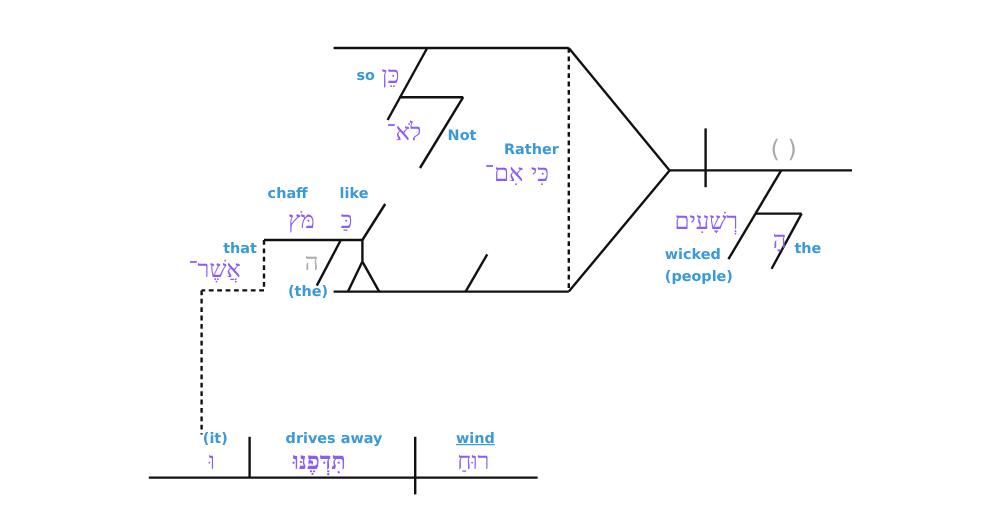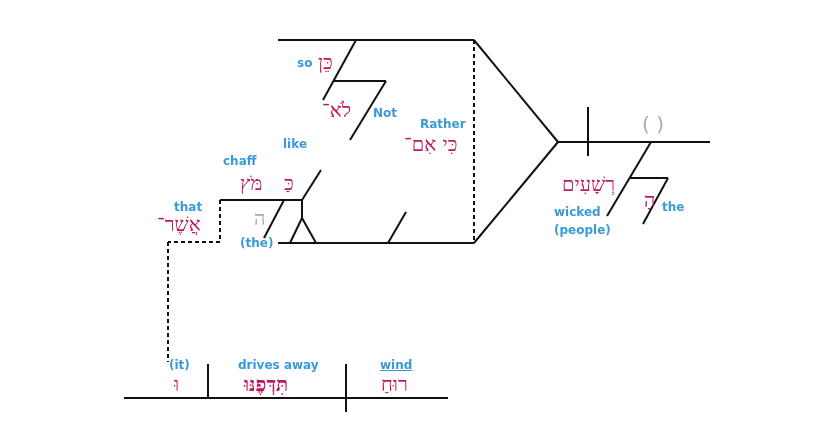--- a/index.html
+++ b/index.html
@@ -1,19 +1,19 @@
 <!DOCTYPE html>
 <html><head>
   <meta charset="utf-8">
   <style>
     html, body { margin: 0; padding: 0; background: #ffffff; }
     #stage { position: relative; width: 825px; height: 438px; overflow: hidden; background: #fff; }
     svg.lines { position: absolute; left: 0; top: 0; }
     .lbl { position: absolute; font-family: "DejaVu Sans", sans-serif; font-weight: bold; font-size: 12px; color: #3a9ad9; white-space: nowrap; line-height: 1; }
-    .heb { position: absolute; font-family: "DejaVu Serif", serif; font-size: 20px; color: #be185d; white-space: nowrap; line-height: 1; direction: rtl; }
+    .heb { position: absolute; font-family: "DejaVu Serif", serif; font-size: 20px; color: #8b5cf6; white-space: nowrap; line-height: 1; direction: rtl; }
     .heb.grey { color: #aaa; }
     .paren { position: absolute; font-family: "DejaVu Sans", sans-serif; font-size: 20px; color: #aaa; line-height: 1; }
   </style>
 </head>
 <body>
 
 <div id="stage">
   <svg class="lines" width="825" height="438" stroke="#111" stroke-width="2" fill="none">
 
     <line x1="278" y1="40" x2="474" y2="40"></line>
@@ -58,27 +58,27 @@
 
   <span class="lbl" style="left:297px;top:57px;">so</span>
   <span class="heb" style="left:318px;top:52px;">כֵּן</span>
   <span class="heb" style="left:322px;top:100px;">לֹא־</span>
   <span class="lbl" style="left:373px;top:107px;">Not</span>
 
   <span class="lbl" style="left:420px;top:118px;">Rather</span>
   <span class="heb" style="left:404px;top:134px;">כִּי אִם־</span>
 
   <span class="lbl" style="left:223px;top:155px;">chaff</span>
-  <span class="lbl" style="left:283px;top:138px;">like</span>
+  <span class="lbl" style="left:283px;top:155px;">like</span>
   <span class="heb" style="left:240px;top:173px;">מֹּץ</span>
   <span class="heb" style="left:284px;top:173px;">כַּ</span>
   <span class="heb grey" style="left:254px;top:208px;">ה</span>
   <span class="lbl" style="left:240px;top:237px;">(the)</span>
 
-  <span class="lbl" style="left:174px;top:201px;">that</span>
+  <span class="lbl" style="left:186px;top:201px;">that</span>
   <span class="heb" style="left:157px;top:214px;">אֲשֶׁר־</span>
 
   <span class="paren" style="left:642px;top:114px;">(  )</span>
   <span class="heb" style="left:562px;top:174px;">רְשָׁעִים</span>
   <span class="lbl" style="left:554px;top:206px;">wicked</span>
   <span class="lbl" style="left:554px;top:224px;">(people)</span>
   <span class="heb" style="left:644px;top:190px;">הָ</span>
   <span class="lbl" style="left:662px;top:201px;">the</span>
 
   <span class="lbl" style="left:169px;top:359px;">(it)</span>

